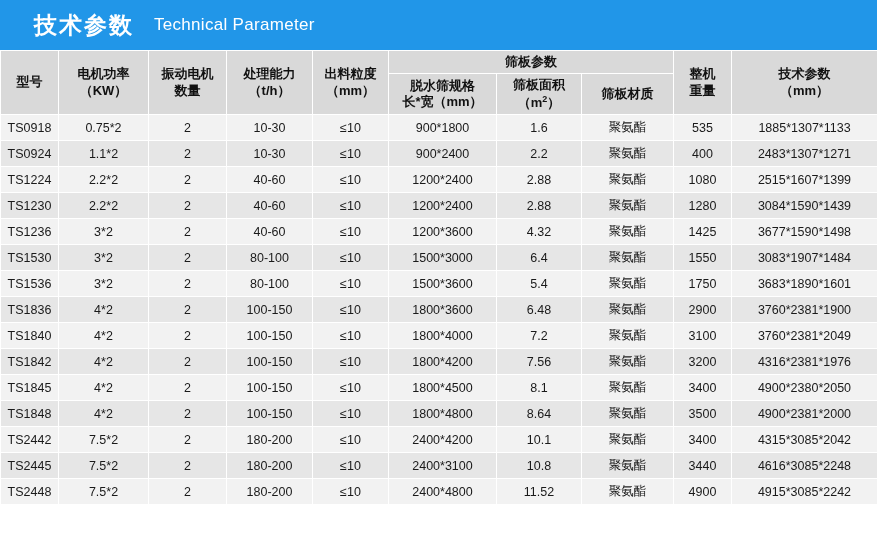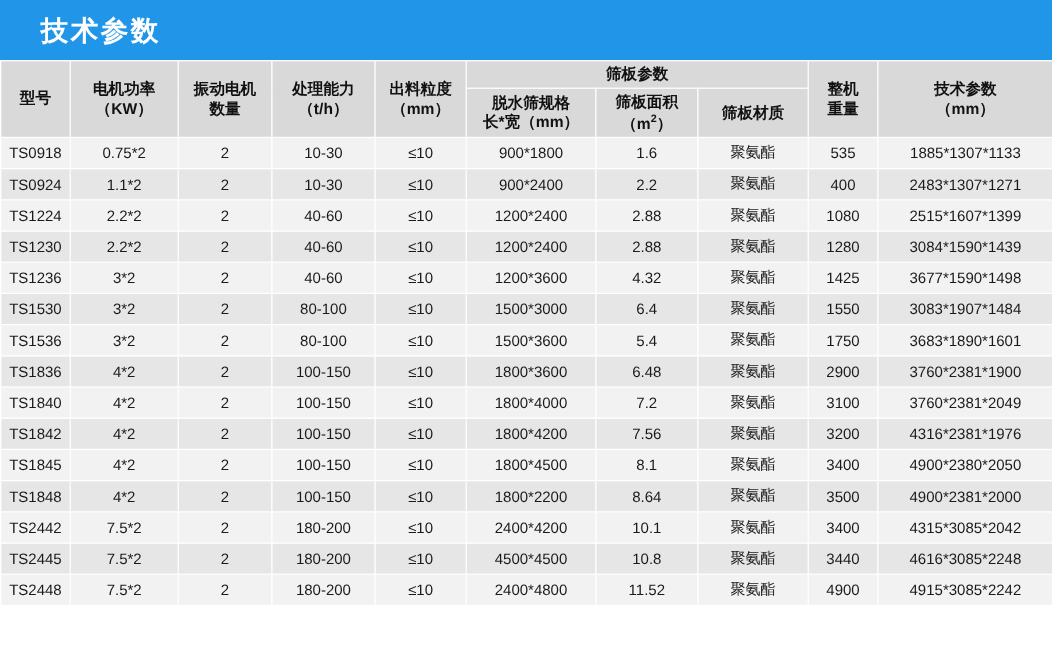--- a/index.html
+++ b/index.html
@@ -68,20 +68,21 @@
   .hdr-sub { font-weight: bold; }
   .hdr-sup { font-size: 9px; vertical-align: super; }
 </style>
 </head>
 <body>
 
 <div id="page">
 
   <div class="banner">
     <span class="banner-cn">技术参数</span>
+    <span class="banner-en">Technical Parameter</span>
   </div>
 
   <table>
     <colgroup>
       <col style="width:58px">
       <col style="width:90px">
       <col style="width:78px">
       <col style="width:86px">
       <col style="width:76px">
       <col style="width:108px">
@@ -263,21 +264,21 @@
           <td>聚氨酯</td>
           <td>3400</td>
           <td>4900*2380*2050</td>
         </tr>
         <tr class="even">
           <td class="col-model">TS1848</td>
           <td>4*2</td>
           <td>2</td>
           <td>100-150</td>
           <td>≤10</td>
-          <td>1800*2200</td>
+          <td>1800*4800</td>
           <td>8.64</td>
           <td>聚氨酯</td>
           <td>3500</td>
           <td>4900*2381*2000</td>
         </tr>
         <tr class="odd">
           <td class="col-model">TS2442</td>
           <td>7.5*2</td>
           <td>2</td>
           <td>180-200</td>
@@ -287,21 +288,21 @@
           <td>聚氨酯</td>
           <td>3400</td>
           <td>4315*3085*2042</td>
         </tr>
         <tr class="even">
           <td class="col-model">TS2445</td>
           <td>7.5*2</td>
           <td>2</td>
           <td>180-200</td>
           <td>≤10</td>
-          <td>4500*4500</td>
+          <td>2400*3100</td>
           <td>10.8</td>
           <td>聚氨酯</td>
           <td>3440</td>
           <td>4616*3085*2248</td>
         </tr>
         <tr class="odd">
           <td class="col-model">TS2448</td>
           <td>7.5*2</td>
           <td>2</td>
           <td>180-200</td>

